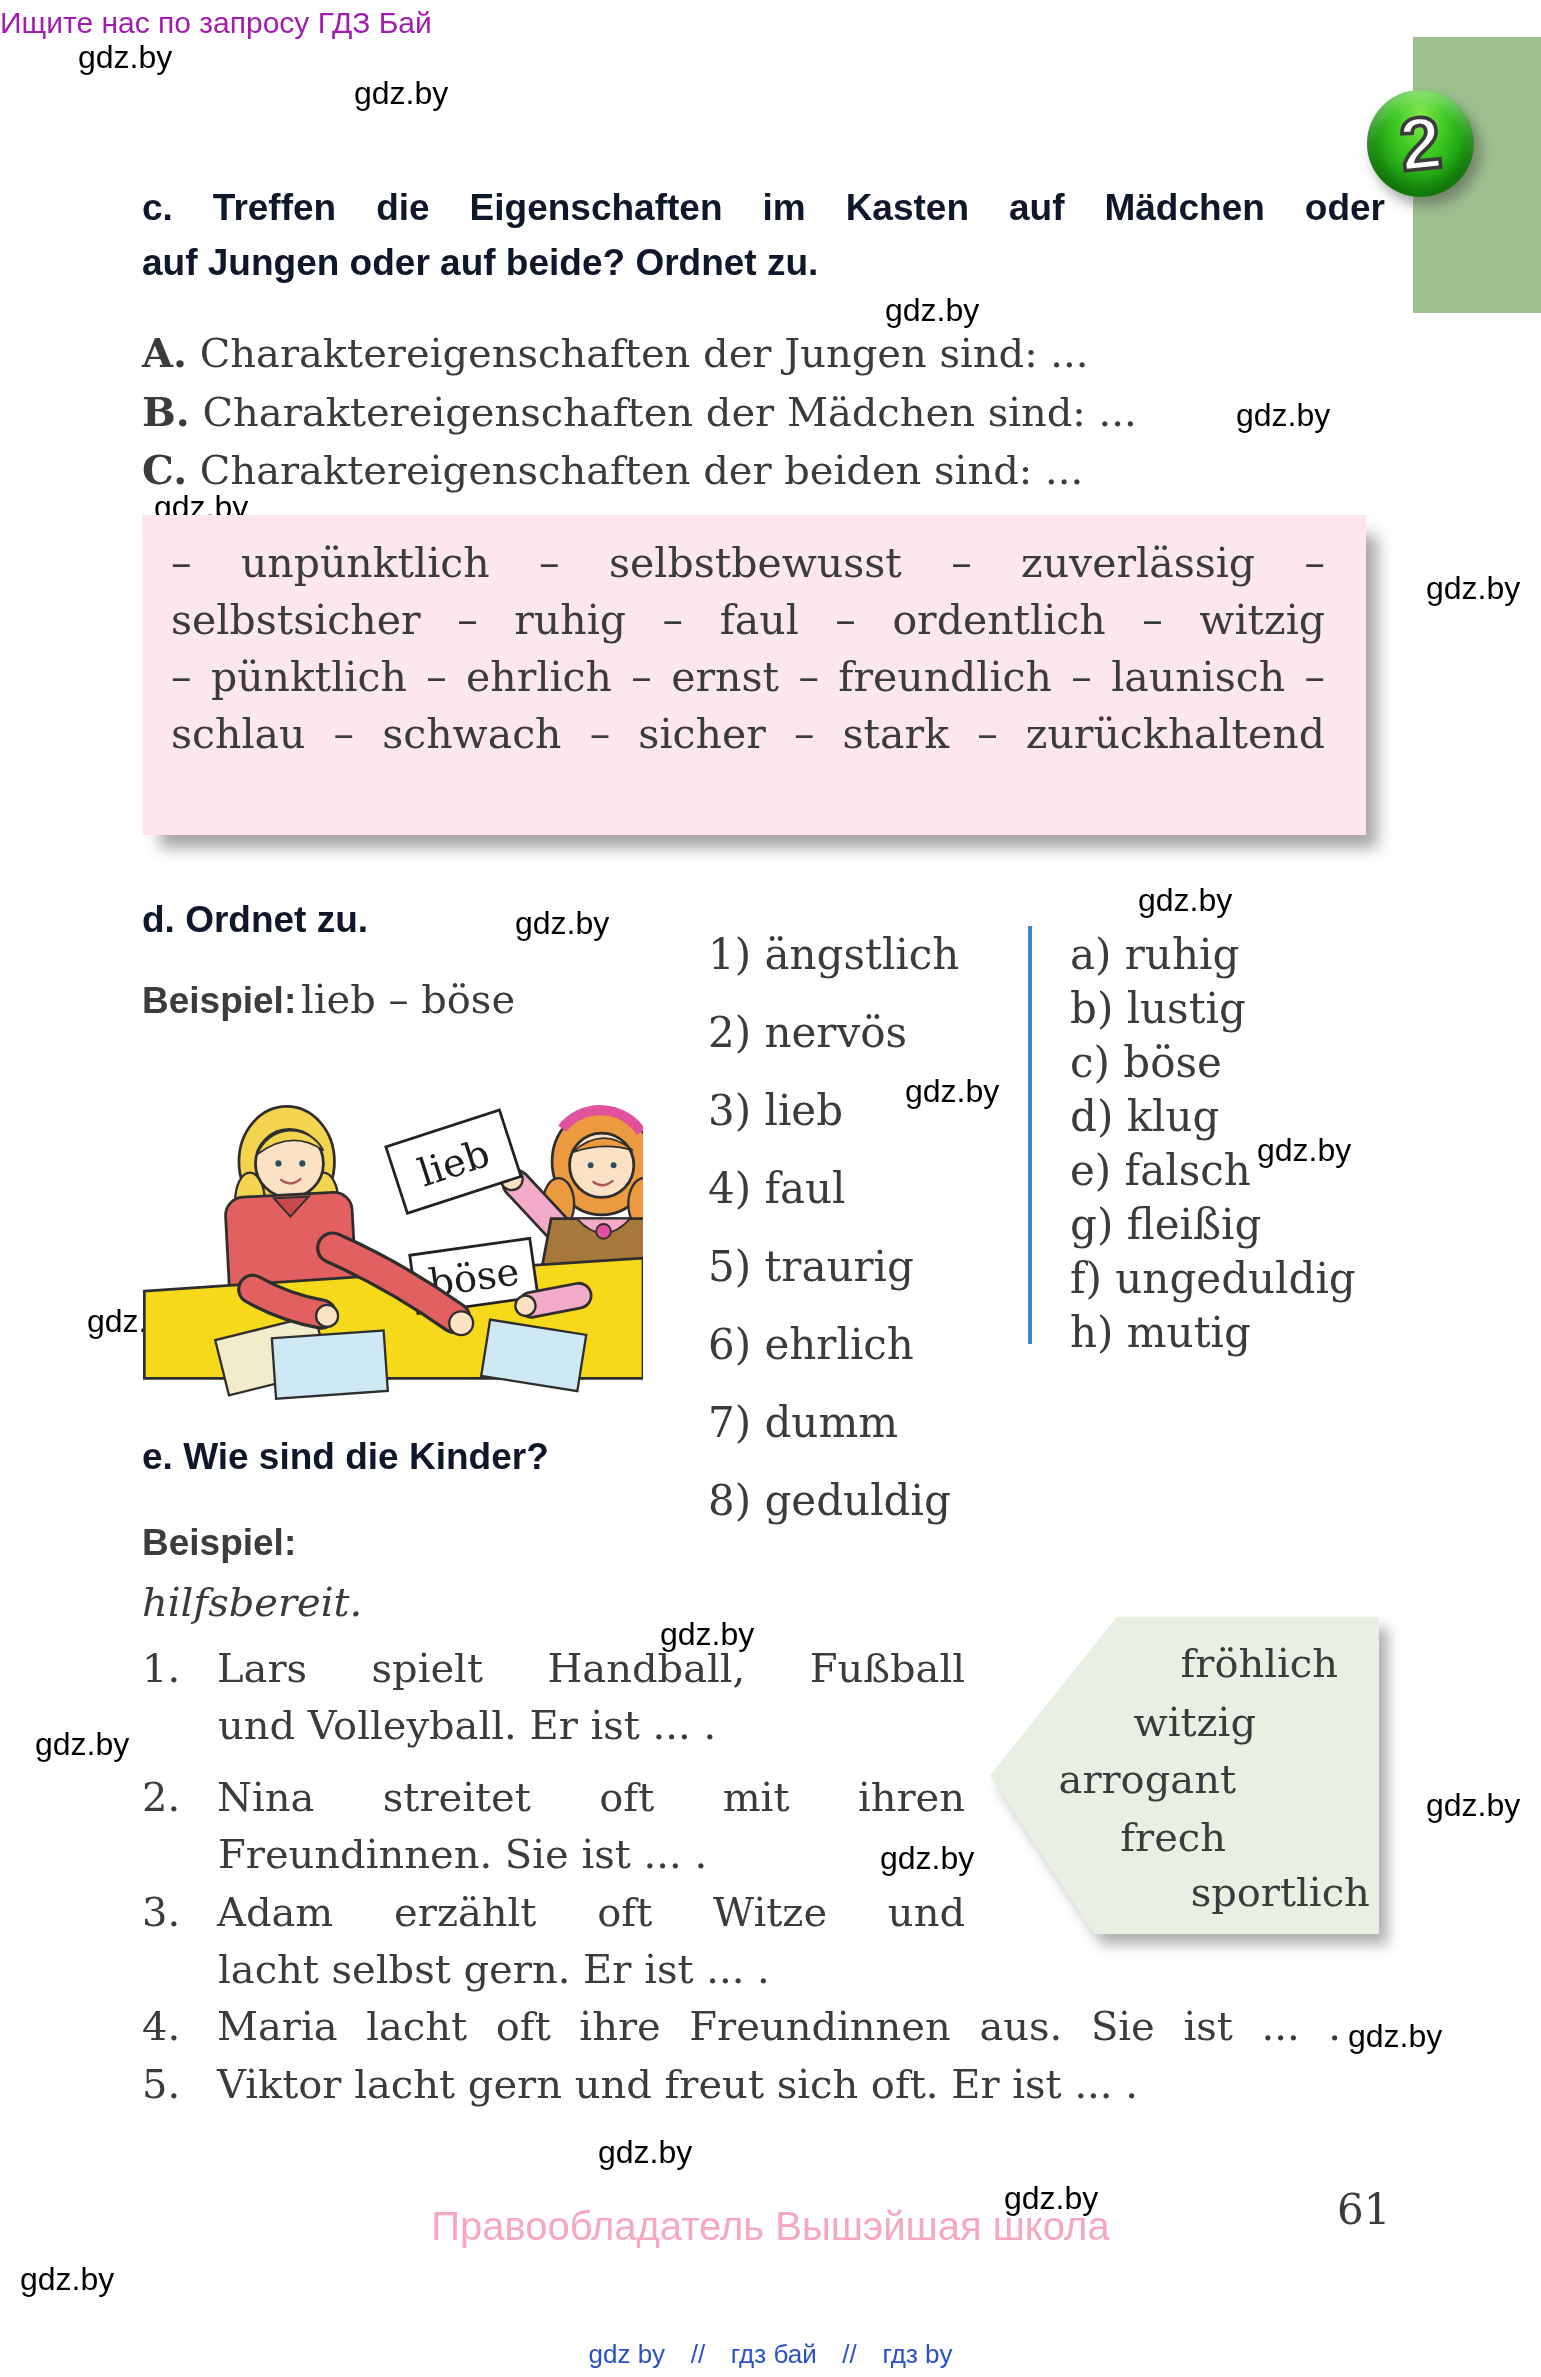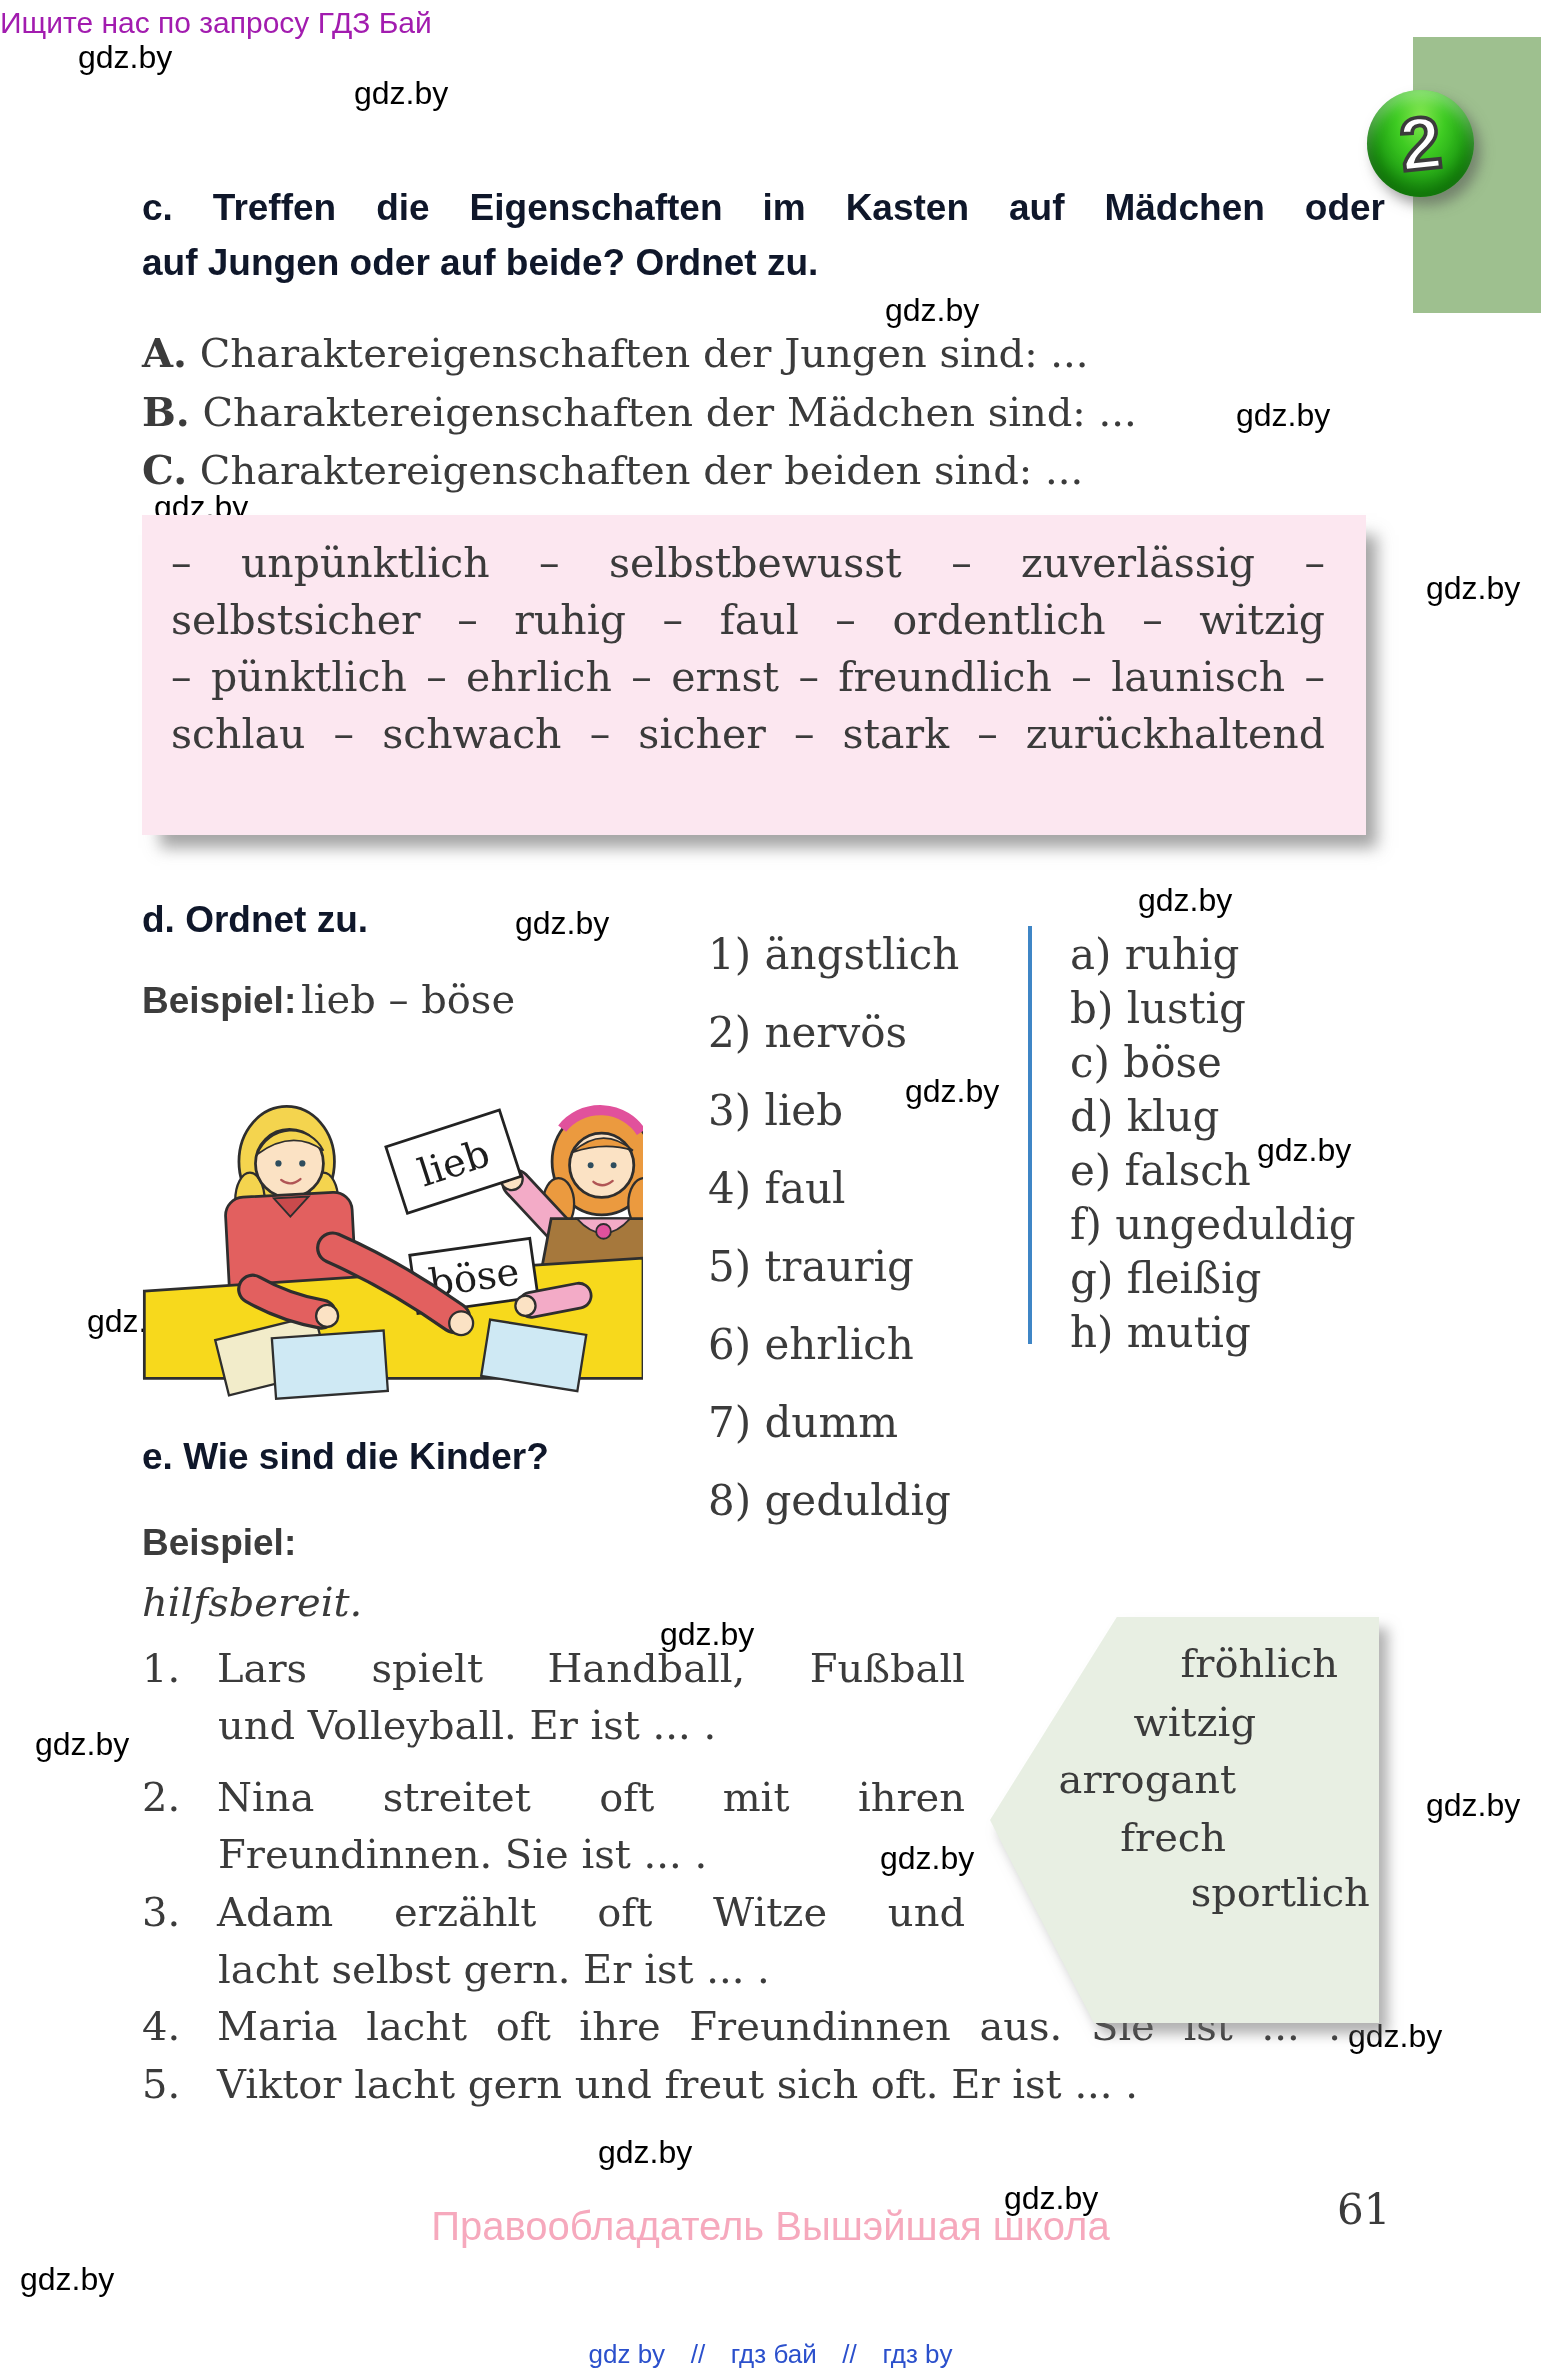--- a/index.html
+++ b/index.html
@@ -51,21 +51,21 @@
   .italic{font-style:italic;}
 
   
   .sent{display:flex;align-items:baseline;}
   .sent .snum{width:75px;flex:none;font-size:40px;}
   .sent .stxt{font-size:40px;}
   .just .stxt{text-align:justify;text-align-last:justify;}
   .plain-line{font-size:40px;white-space:nowrap;}
 
   
-  .pent-wrap{left:990px;top:1617px;width:389px;height:406px;filter:drop-shadow(9.2px 11px 6.4px rgba(115,115,115,.55));}
+  .pent-wrap{left:990px;top:1617px;width:389px;height:317px;filter:drop-shadow(9.2px 11px 6.4px rgba(115,115,115,.55));}
   .pent{position:absolute;inset:0;background:#e8efe3;
         clip-path:polygon(32.6% 0, 100% 0, 100% 100%, 26.7% 100%, 0 50%);}
   .pword{position:absolute;font-size:40px;line-height:40px;white-space:nowrap;}
 
   
   .copyright{left:0;width:1541px;top:2204px;text-align:center;font-family:"Liberation Sans",sans-serif;
              font-size:40px;color:#f6a9bd;}
   .pageno{left:1337px;top:2185px;font-size:42px;}
   .links{left:0;width:1541px;top:2339px;text-align:center;font-family:"Liberation Sans",sans-serif;
          font-size:26px;color:#2b50cc;}
@@ -152,22 +152,22 @@
   </div>
 
   <div class="abs divider"></div>
 
   <div class="abs mcol" style="left:1070px;top:928px;">
     <div class="mrow"><span class="tag">a)</span> <span>ruhig</span></div>
     <div class="mrow"><span class="tag">b)</span> <span>lustig</span></div>
     <div class="mrow"><span class="tag">c)</span> <span>böse</span></div>
     <div class="mrow"><span class="tag">d)</span> <span>klug</span></div>
     <div class="mrow"><span class="tag">e)</span> <span>falsch</span></div>
+    <div class="mrow"><span class="tag">g)</span> <span>fleißig</span></div>
     <div class="mrow"><span class="tag">f)</span> <span>ungeduldig</span></div>
-    <div class="mrow"><span class="tag">g)</span> <span>fleißig</span></div>
     <div class="mrow"><span class="tag">h)</span> <span>mutig</span></div>
   </div>
 
   <div class="abs" style="left:92px;top:1055px;width:551px;height:384px;">
     <svg width="551" height="384" viewBox="0 0 600 418">
 
       <g>
         <ellipse cx="212" cy="116" rx="52" ry="60" fill="#f4d44e" stroke="#2e2e2e" stroke-width="3"></ellipse>
         <ellipse cx="172" cy="158" rx="16" ry="30" fill="#f4d44e" stroke="#2e2e2e" stroke-width="2.5"></ellipse>
         <ellipse cx="252" cy="158" rx="16" ry="30" fill="#f4d44e" stroke="#2e2e2e" stroke-width="2.5"></ellipse>

